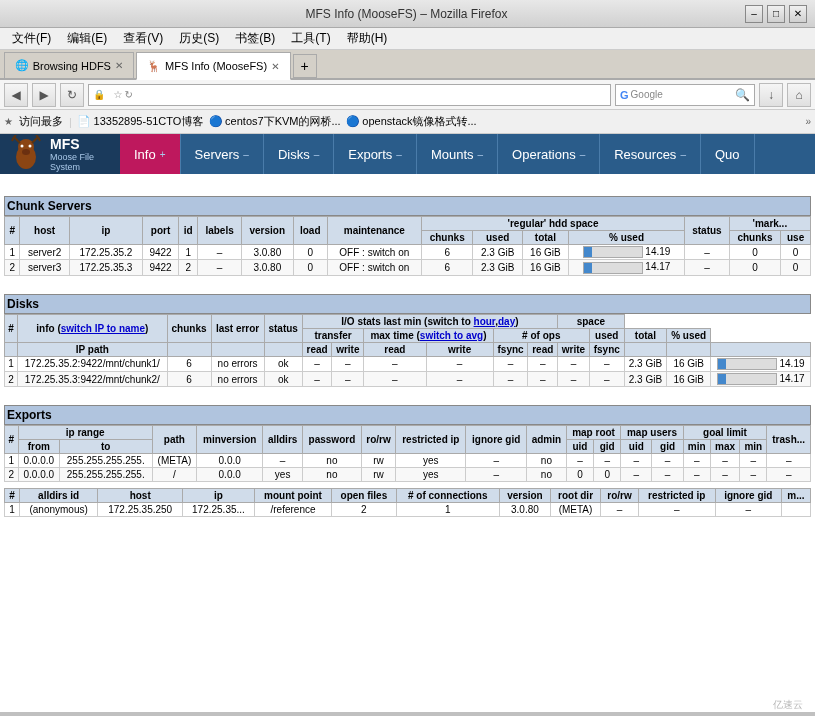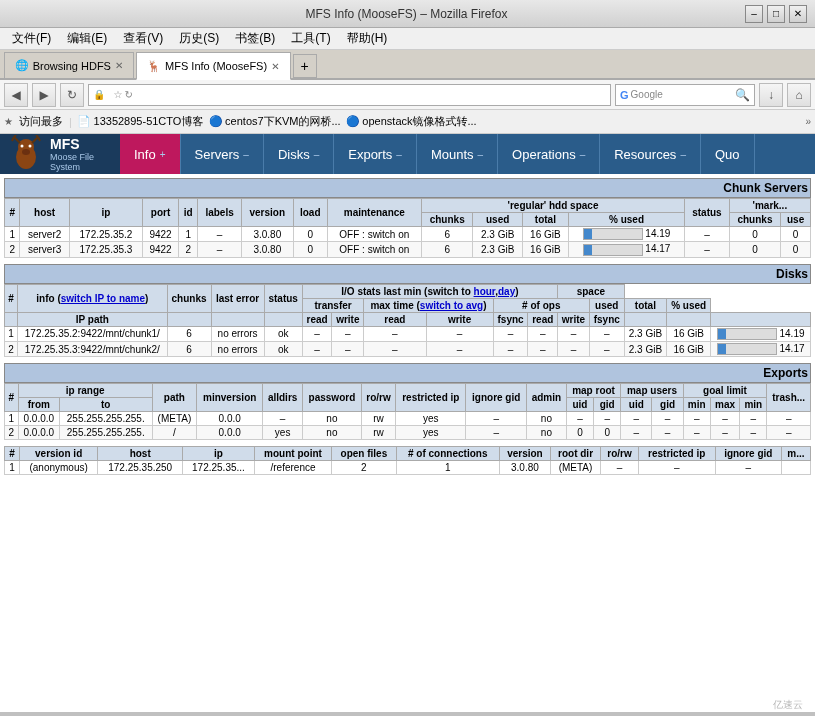--- a/index.html
+++ b/index.html
@@ -145,25 +145,26 @@
       background: white;
       overflow-y: auto;
       height: calc(716px - 28px - 22px - 30px - 30px - 24px - 44px);
       padding: 4px;
     }
 
     
     .section { margin-bottom: 6px; }
     .section-title {
       background: #b0c4de;
-      text-align: right;
+      text-align: left;
       font-weight: bold;
       font-size: 12px;
       padding: 2px;
       border: 1px solid #888;
+      margin-top: 18px;
     }
     table {
       width: 100%;
       border-collapse: collapse;
       font-size: 10px;
     }
     th {
       background: #d0dcea;
       border: 1px solid #aaa;
       padding: 1px 3px;
@@ -571,21 +572,21 @@
         </tr>
       </tbody>
     </table>
   </div>
 
   <div class="section">
     <table>
       <thead>
         <tr>
           <th>#</th>
-          <th>version id</th>
+          <th>alldirs id</th>
           <th>host</th>
           <th>ip</th>
           <th>mount point</th>
           <th>open files</th>
           <th># of connections</th>
           <th>version</th>
           <th>root dir</th>
           <th>ro/rw</th>
           <th>restricted ip</th>
           <th>ignore gid</th>

